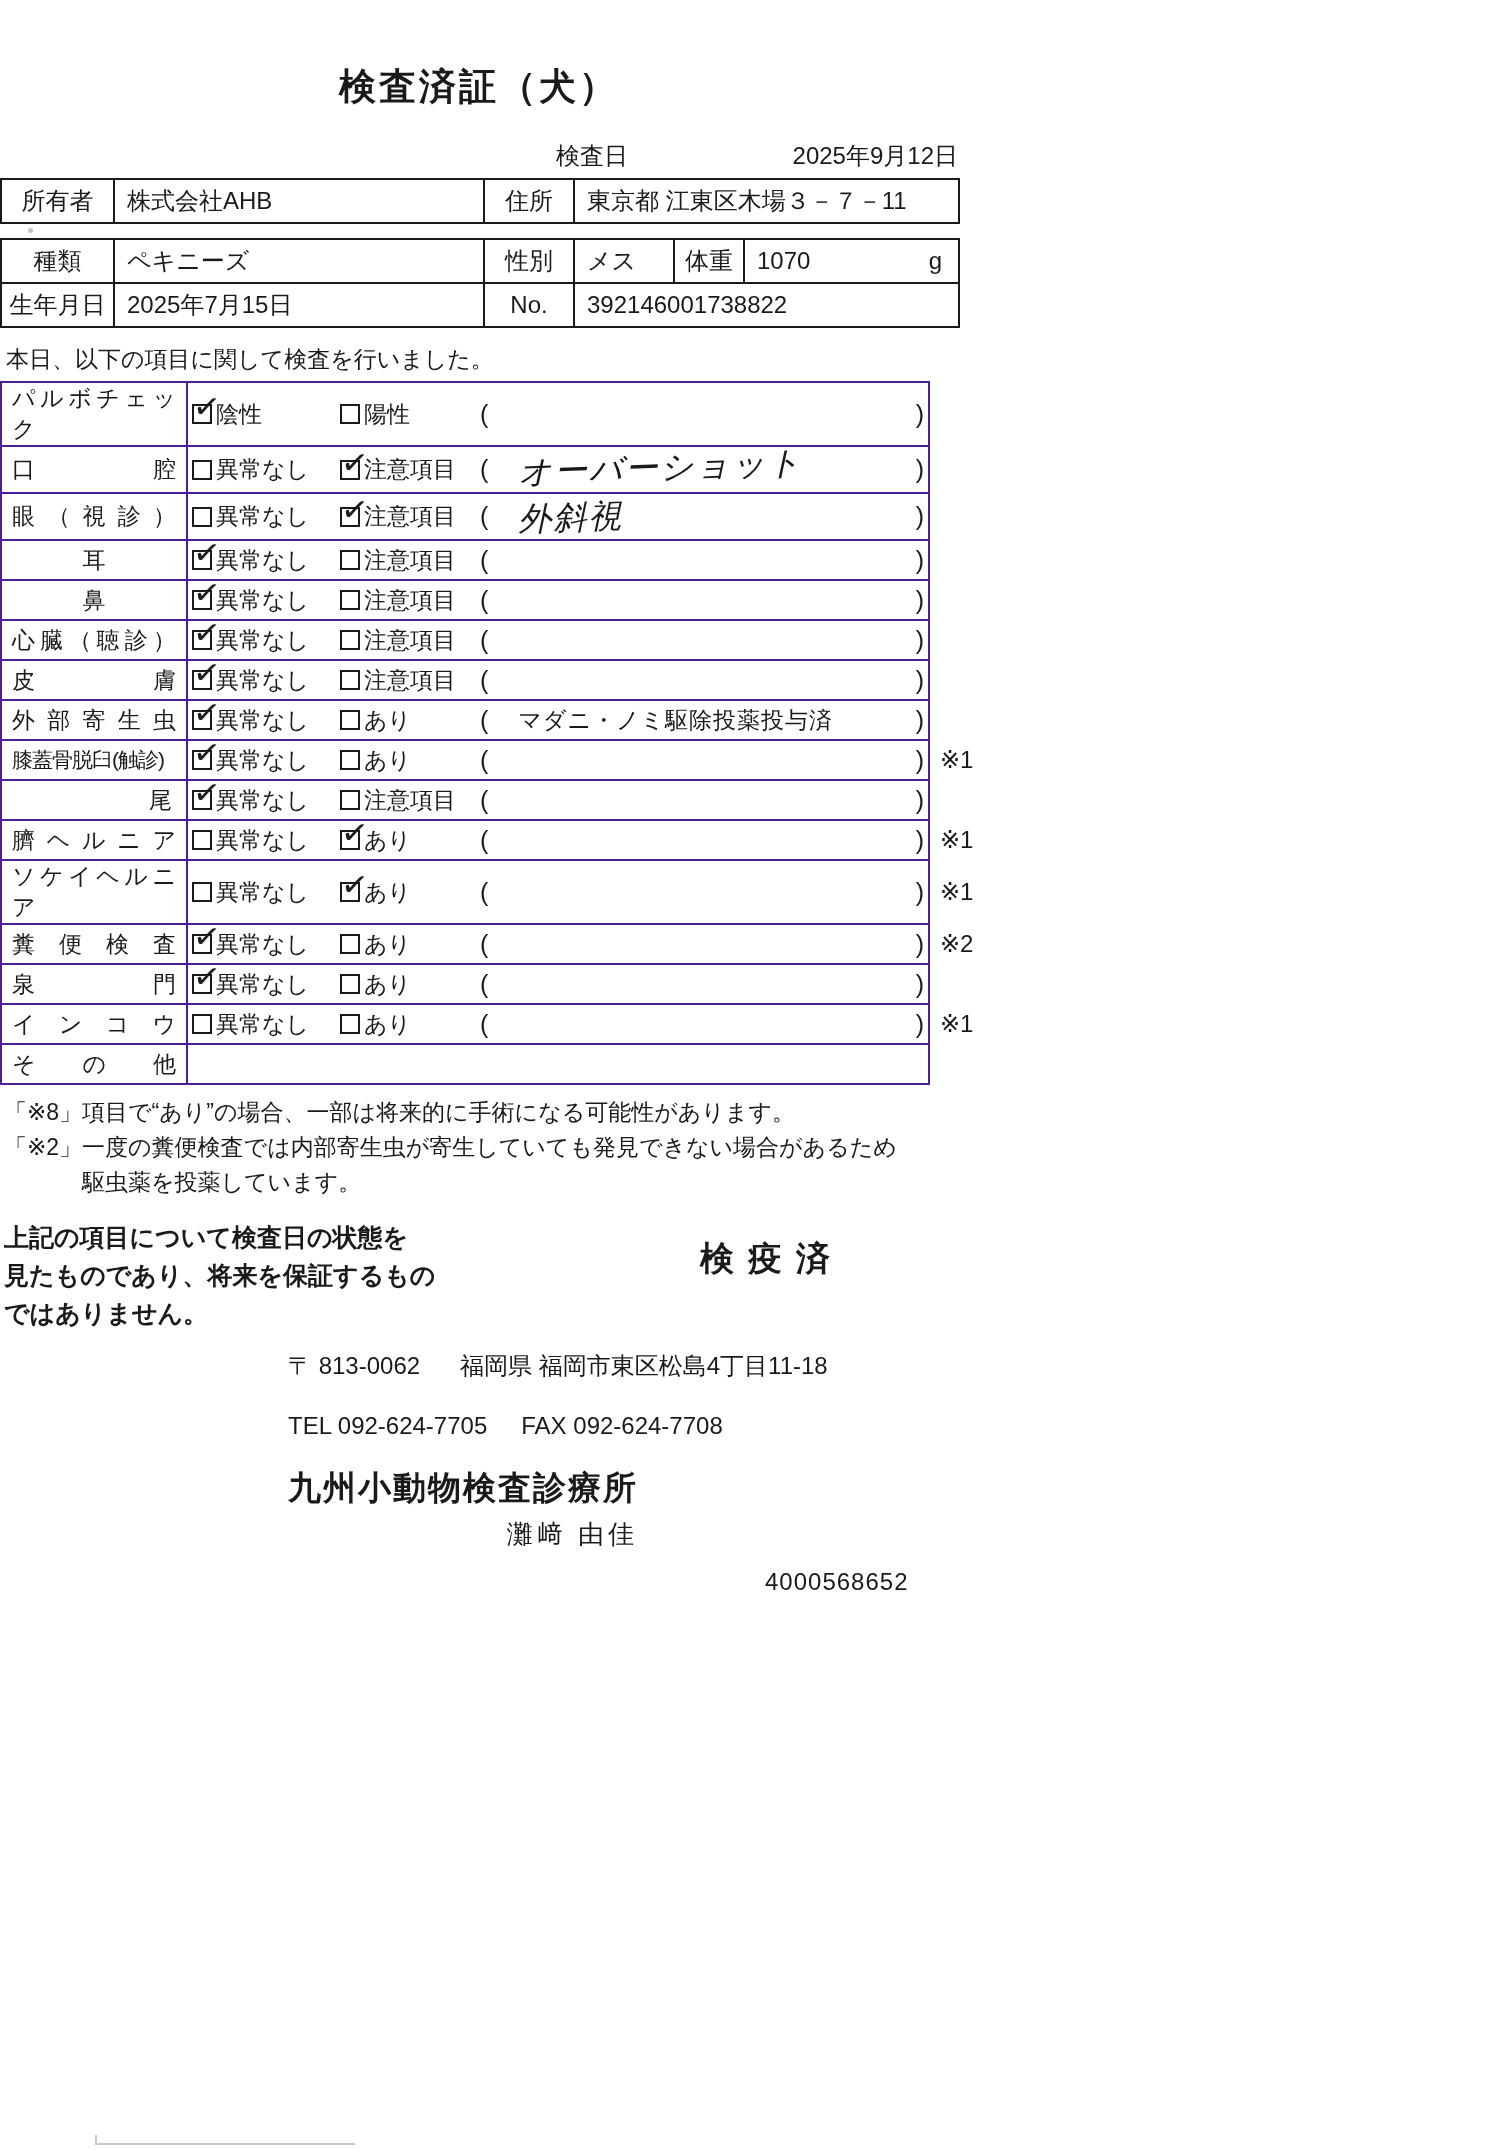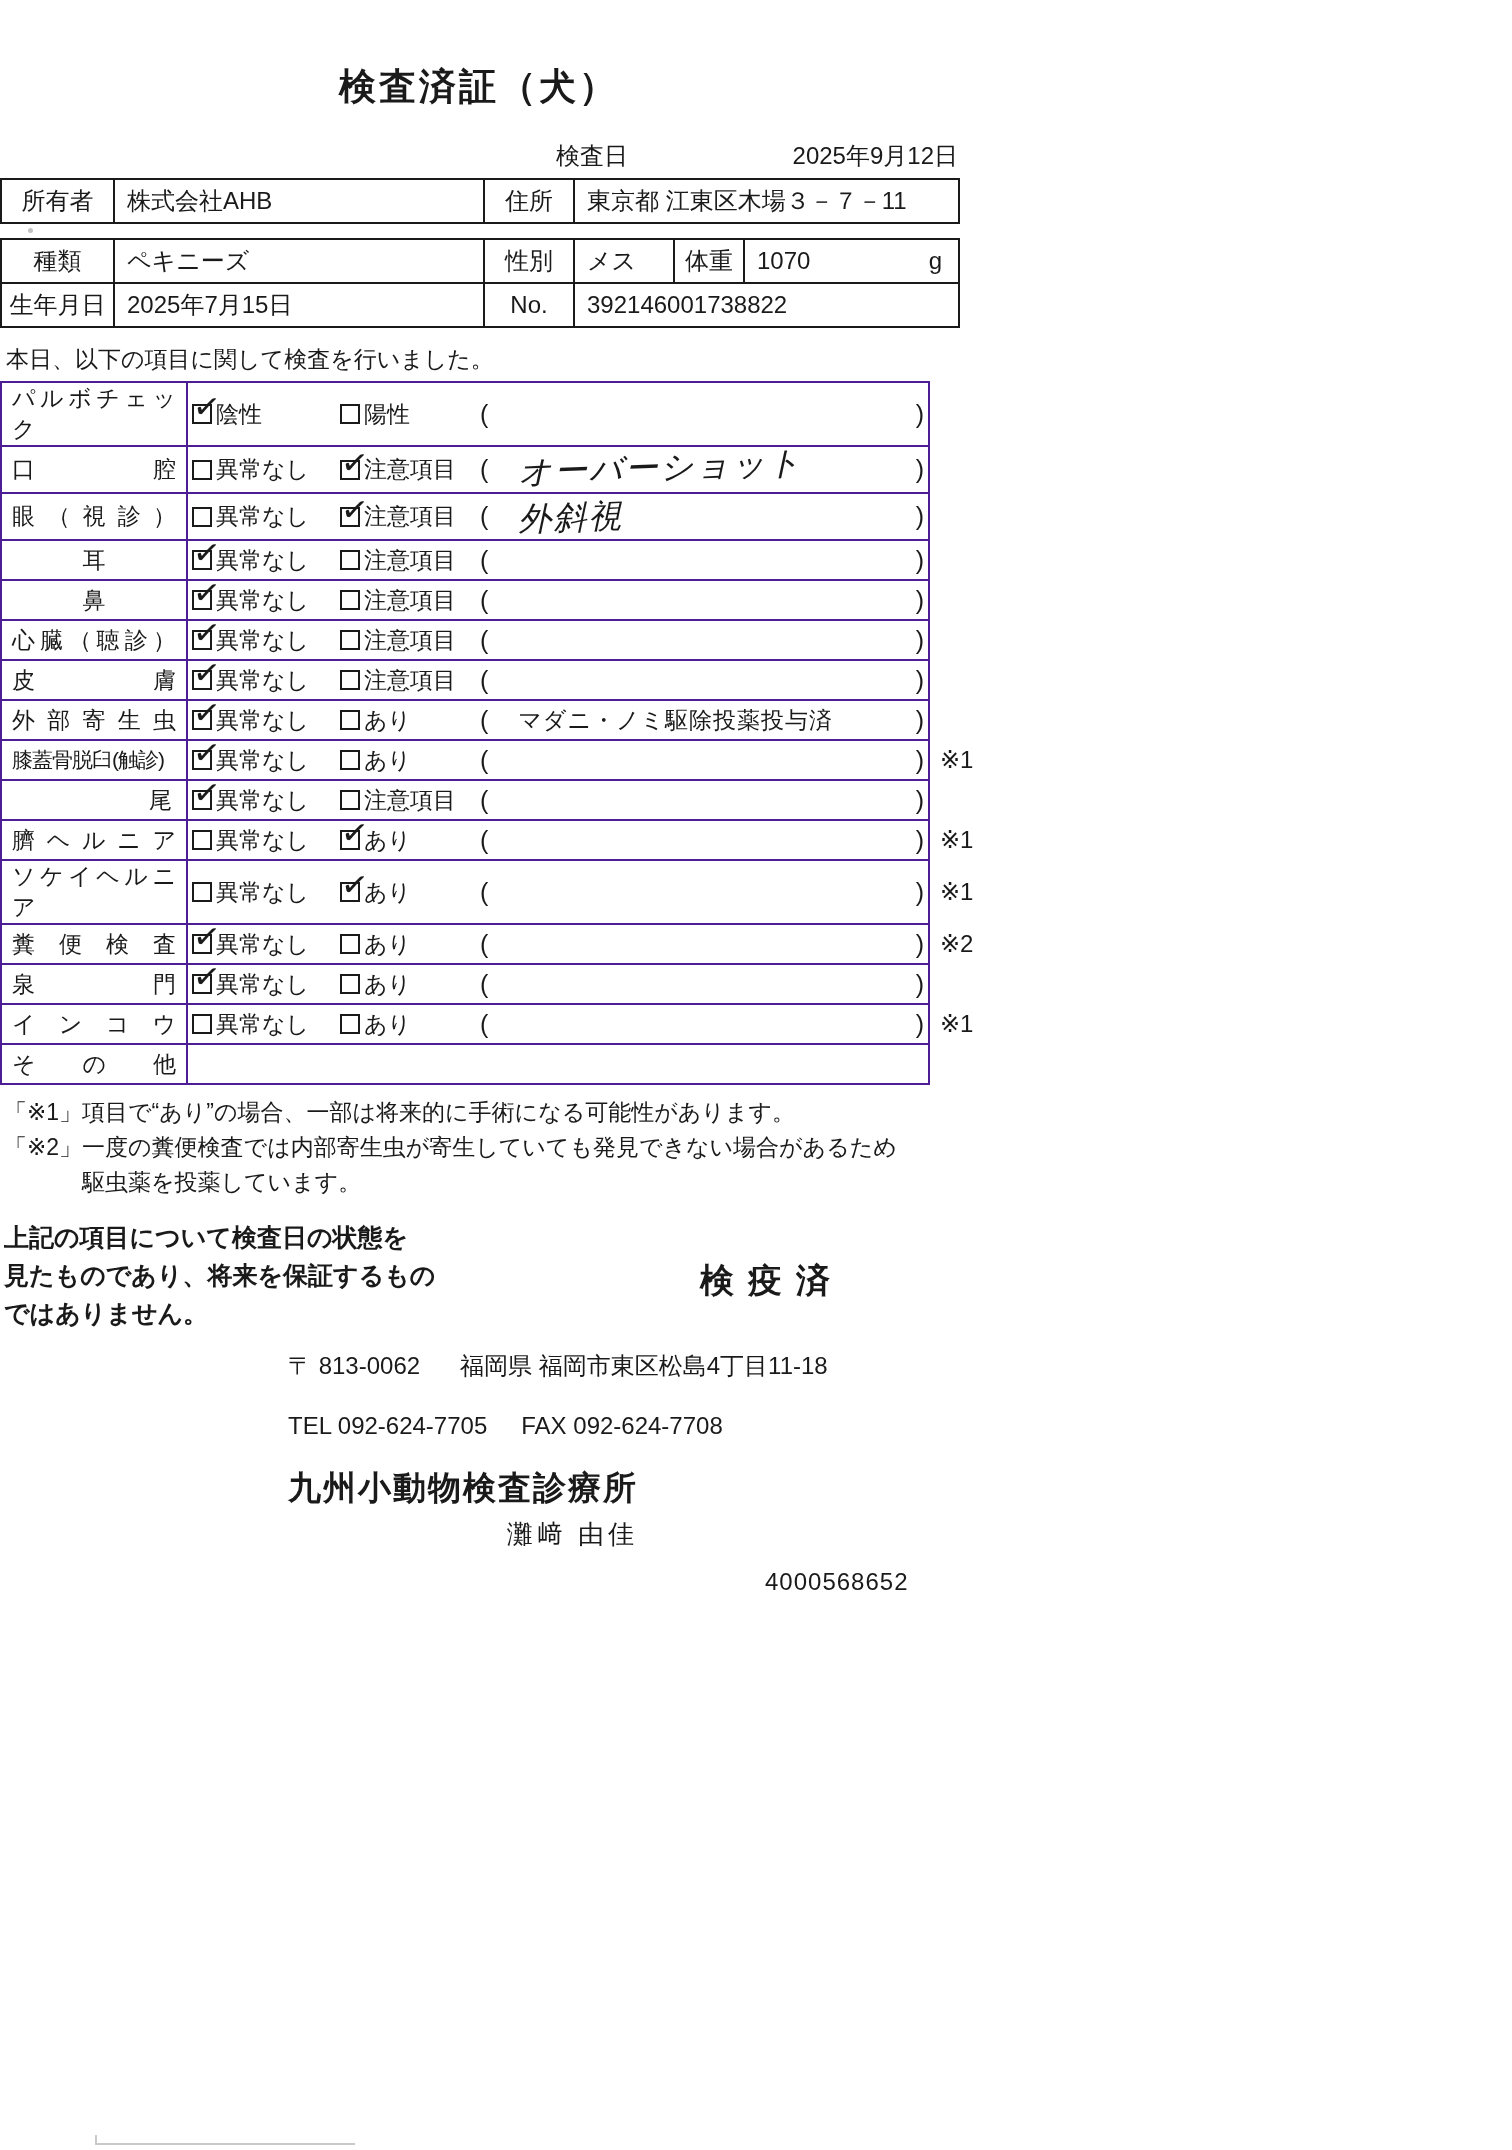--- a/index.html
+++ b/index.html
@@ -55,21 +55,21 @@
     transform:rotate(-2deg); position:relative; top:-3px;
   }
   .print { font-weight:500; letter-spacing:1px; }
 
   .notes { margin-top:10px; font-size:23px; line-height:35px; padding-left:4px; }
   .note2-l2 { padding-left:78px; }
 
   .disclaimer-wrap { position:relative; margin-top:18px; }
   .disclaimer { font-size:25px; font-weight:700; line-height:38px; padding-left:4px; }
   .stamp {
-    position:absolute; left:700px; top:40px;
+    position:absolute; left:700px; top:18px;
     font-size:34px; font-weight:600; letter-spacing:14px; white-space:nowrap;
   }
 
   .addr-row { margin-top:18px; margin-left:288px; display:flex; gap:40px; font-size:24px; }
   .tel-row  { margin-top:30px; margin-left:288px; display:flex; gap:34px; font-size:24px; }
   .clinic-block { margin-top:26px; margin-left:288px; width:fit-content; }
   .clinic-name { font-size:33px; font-weight:600; letter-spacing:2px; }
   .clinic-person { text-align:right; font-size:26px; margin-top:6px; letter-spacing:4px; }
   .code-row { margin-top:16px; margin-left:765px; font-size:24px; letter-spacing:1px; }
 
@@ -495,21 +495,21 @@
           <span class="paren-content" style="visibility: hidden;"></span>
           <span class="paren close" style="visibility: hidden;">)</span>
         </div>
       </td>
       <td class="note"></td>
     </tr>
   </tbody>
   </table>
 
   <div class="notes">
-    <div>「※1」項目で“あり”の場合、一部は将来的に手術になる可能性があります。</div>
+    <div>「※8」項目で“あり”の場合、一部は将来的に手術になる可能性があります。</div>
     <div>「※2」一度の糞便検査では内部寄生虫が寄生していても発見できない場合があるため</div>
     <div class="note2-l2">駆虫薬を投薬しています。</div>
   </div>
 
   <div class="disclaimer-wrap">
     <div class="disclaimer">
       <div>上記の項目について検査日の状態を</div>
       <div>見たものであり、将来を保証するもの</div>
       <div>ではありません。</div>
     </div>

